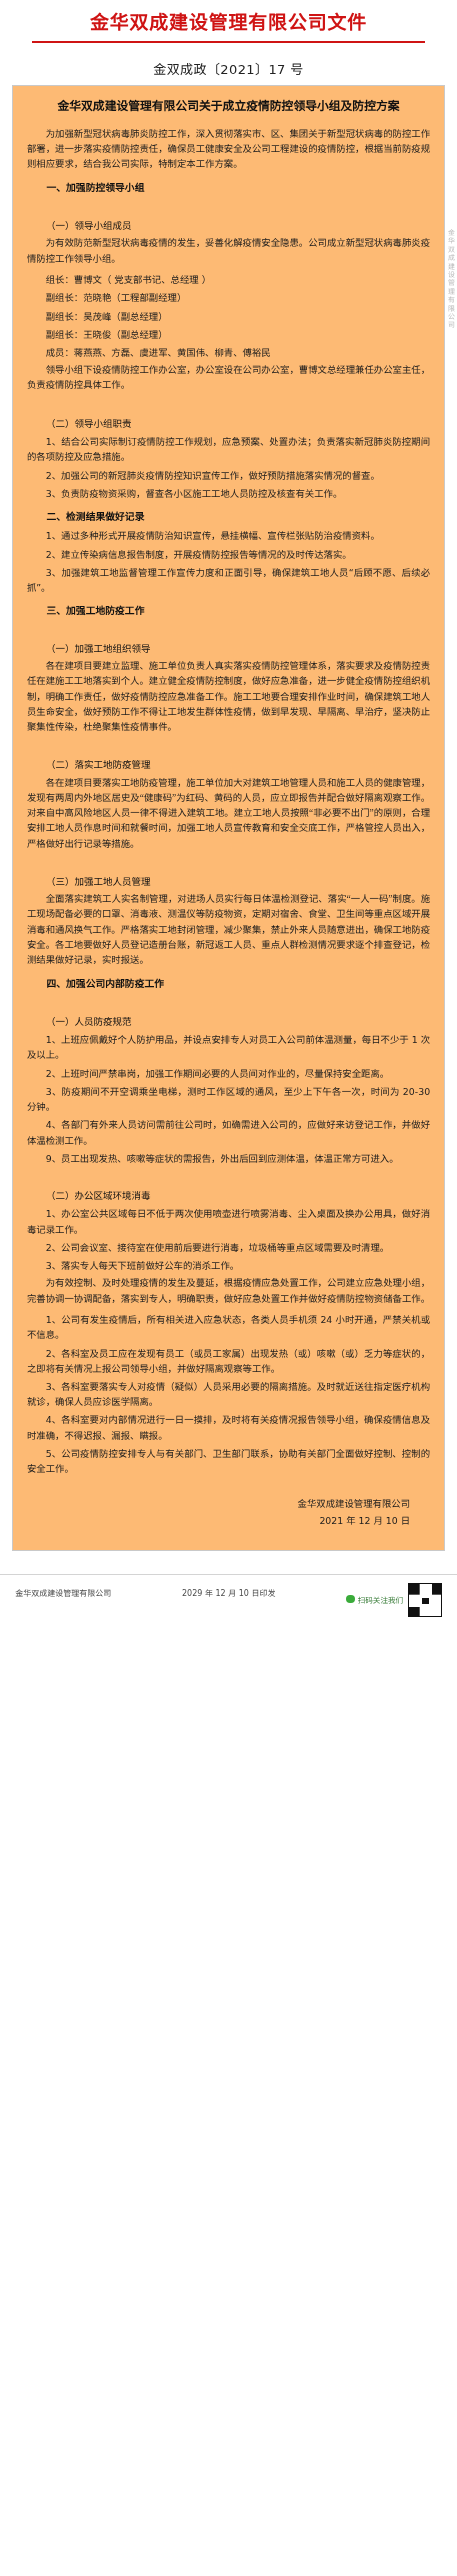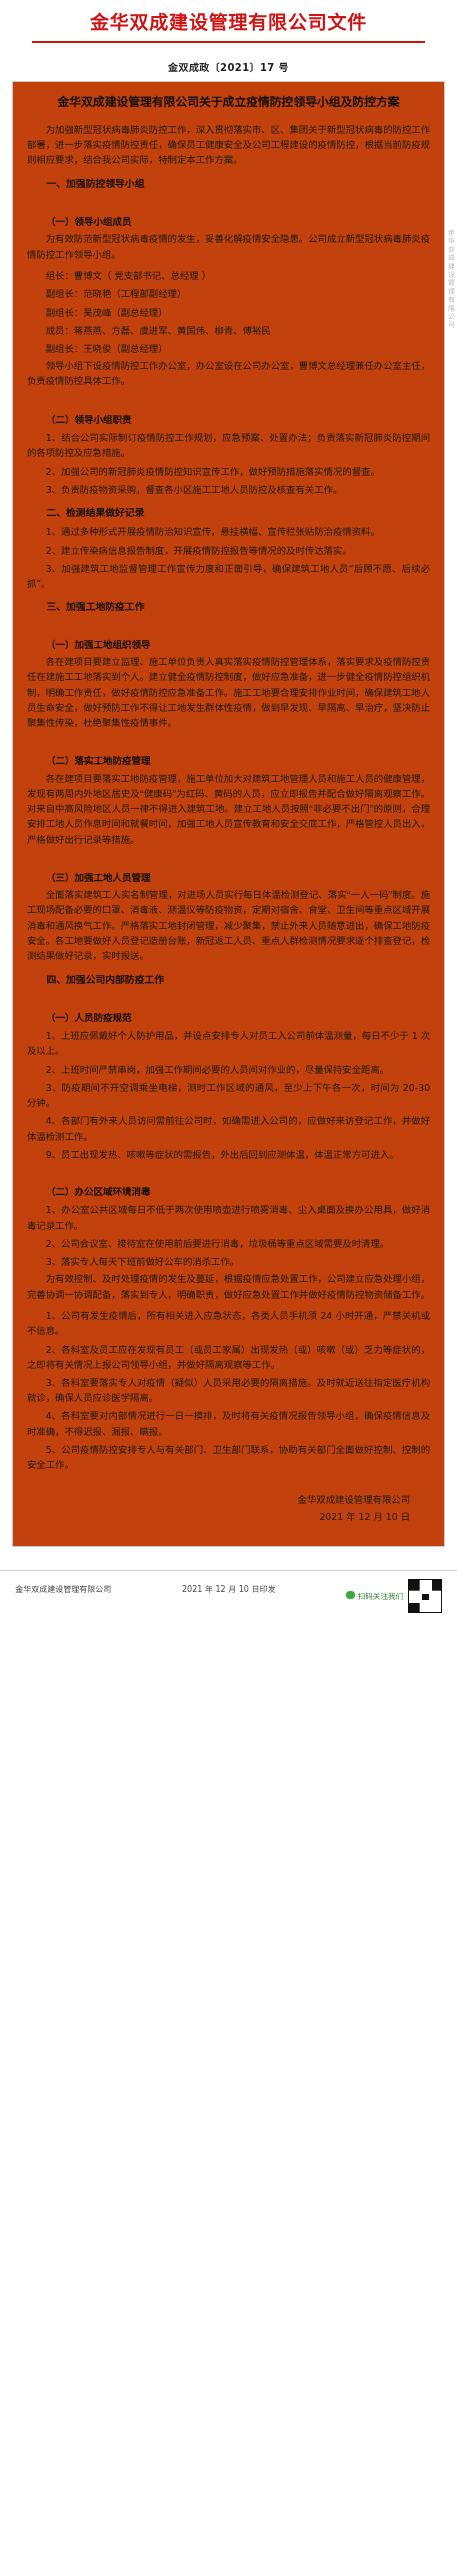--- a/index.html
+++ b/index.html
@@ -16,33 +16,32 @@
     line-height:1.25;
     padding:0 13.7px;
   }
   .banner-rule{
     width:86%;
     margin:6.9px auto 0 auto;
     border-top:2.3px solid #cf1414;
   }
   .doc-number{
     text-align:center;
-    font-size:10px;
+    font-size:13px;
     color:#222;
     margin:10.7px 0 7.6px 0;
     letter-spacing:0.4px;
-    font-weight:bold;
   }
   
   .frame{
     margin:0 12.2px 0 12.2px;
     border:0.8px solid #c9c9c9;
     padding:10.7px 13.7px 20px 13.7px;
     box-sizing:border-box;
-    background:#c2410c;
+    background:#fdba74;
   }
   .doc-title{
     text-align:center;
     font-weight:700;
     font-size:11.8px;
     line-height:1.5;
     color:#111;
     margin:1.5px 0 10.7px 0;
     font-family:"DejaVu Serif","Liberation Serif",serif;
   }
@@ -58,21 +57,21 @@
   p.sec{
     font-size:9.8px;
     font-weight:700;
     line-height:1.62;
     margin:7.6px 0 3.8px 0;
     text-indent:2em;
     color:#111;
   }
   p.sub{
     font-size:9.5px;
-    font-weight:700;
+    font-weight:400;
     line-height:1.62;
     margin:22px 0 3px 0;
     text-indent:2em;
     color:#111;
   }
   p.plain{
     font-size:9.4px;
     line-height:1.62;
     text-align:justify;
     margin:0 0 3px 0;
@@ -148,22 +147,22 @@
     <div class="doc-title">金华双成建设管理有限公司关于成立疫情防控领导小组及防控方案</div>
 
     <p class="para">为加强新型冠状病毒肺炎防控工作，深入贯彻落实市、区、集团关于新型冠状病毒的防控工作部署，进一步落实疫情防控责任，确保员工健康安全及公司工程建设的疫情防控，根据当前防疫规则相应要求，结合我公司实际，特制定本工作方案。</p>
 
     <p class="sec">一、加强防控领导小组</p>
     <p class="sub">（一）领导小组成员</p>
     <p class="para">为有效防范新型冠状病毒疫情的发生，妥善化解疫情安全隐患。公司成立新型冠状病毒肺炎疫情防控工作领导小组。</p>
     <p class="plain">组长：曹博文（ 党支部书记、总经理 ）</p>
     <p class="plain">副组长：范晓艳（工程部副经理）</p>
     <p class="plain">副组长：吴茂峰（副总经理）</p>
+    <p class="plain">副组长：王晓俊（副总经理）</p>
     <p class="plain">成员：蒋燕燕、方磊、虞进军、黄国伟、柳青、傅裕民</p>
-    <p class="plain">副组长：王晓俊（副总经理）</p>
     <p class="para">领导小组下设疫情防控工作办公室，办公室设在公司办公室，曹博文总经理兼任办公室主任，负责疫情防控具体工作。</p>
     <p class="sub">（二）领导小组职责</p>
     <p class="plain">1、结合公司实际制订疫情防控工作规划，应急预案、处置办法；负责落实新冠肺炎防控期间的各项防控及应急措施。</p>
     <p class="plain">2、加强公司的新冠肺炎疫情防控知识宣传工作，做好预防措施落实情况的督查。</p>
     <p class="plain">3、负责防疫物资采购，督查各小区施工工地人员防控及核查有关工作。</p>
 
     <p class="sec">二、检测结果做好记录</p>
     <p class="plain">1、通过多种形式开展疫情防治知识宣传，悬挂横幅、宣传栏张贴防治疫情资料。</p>
     <p class="plain">2、建立传染病信息报告制度，开展疫情防控报告等情况的及时传达落实。</p>
     <p class="plain">3、加强建筑工地监督管理工作宣传力度和正面引导，确保建筑工地人员“后顾不愿、后续必抓”。</p>
@@ -198,21 +197,21 @@
     <div class="sign">
       <div>金华双成建设管理有限公司</div>
       <div>2021 年 12 月 10 日</div>
     </div>
   </div>
 
   <div class="side-strip">金华双成建设管理有限公司</div>
 
   <div class="footer">
     <div class="footer-left">金华双成建设管理有限公司</div>
-    <div class="footer-left">2021 年 12 月 10 日印发</div>
+    <div class="footer-left">2029 年 12 月 10 日印发</div>
     <div class="footer-right">
       <div class="wechat">
         <span class="wechat-dot"></span>
         <span>扫码关注我们</span>
       </div>
       <div class="qr"></div>
     </div>
   </div>
 
 </div>

